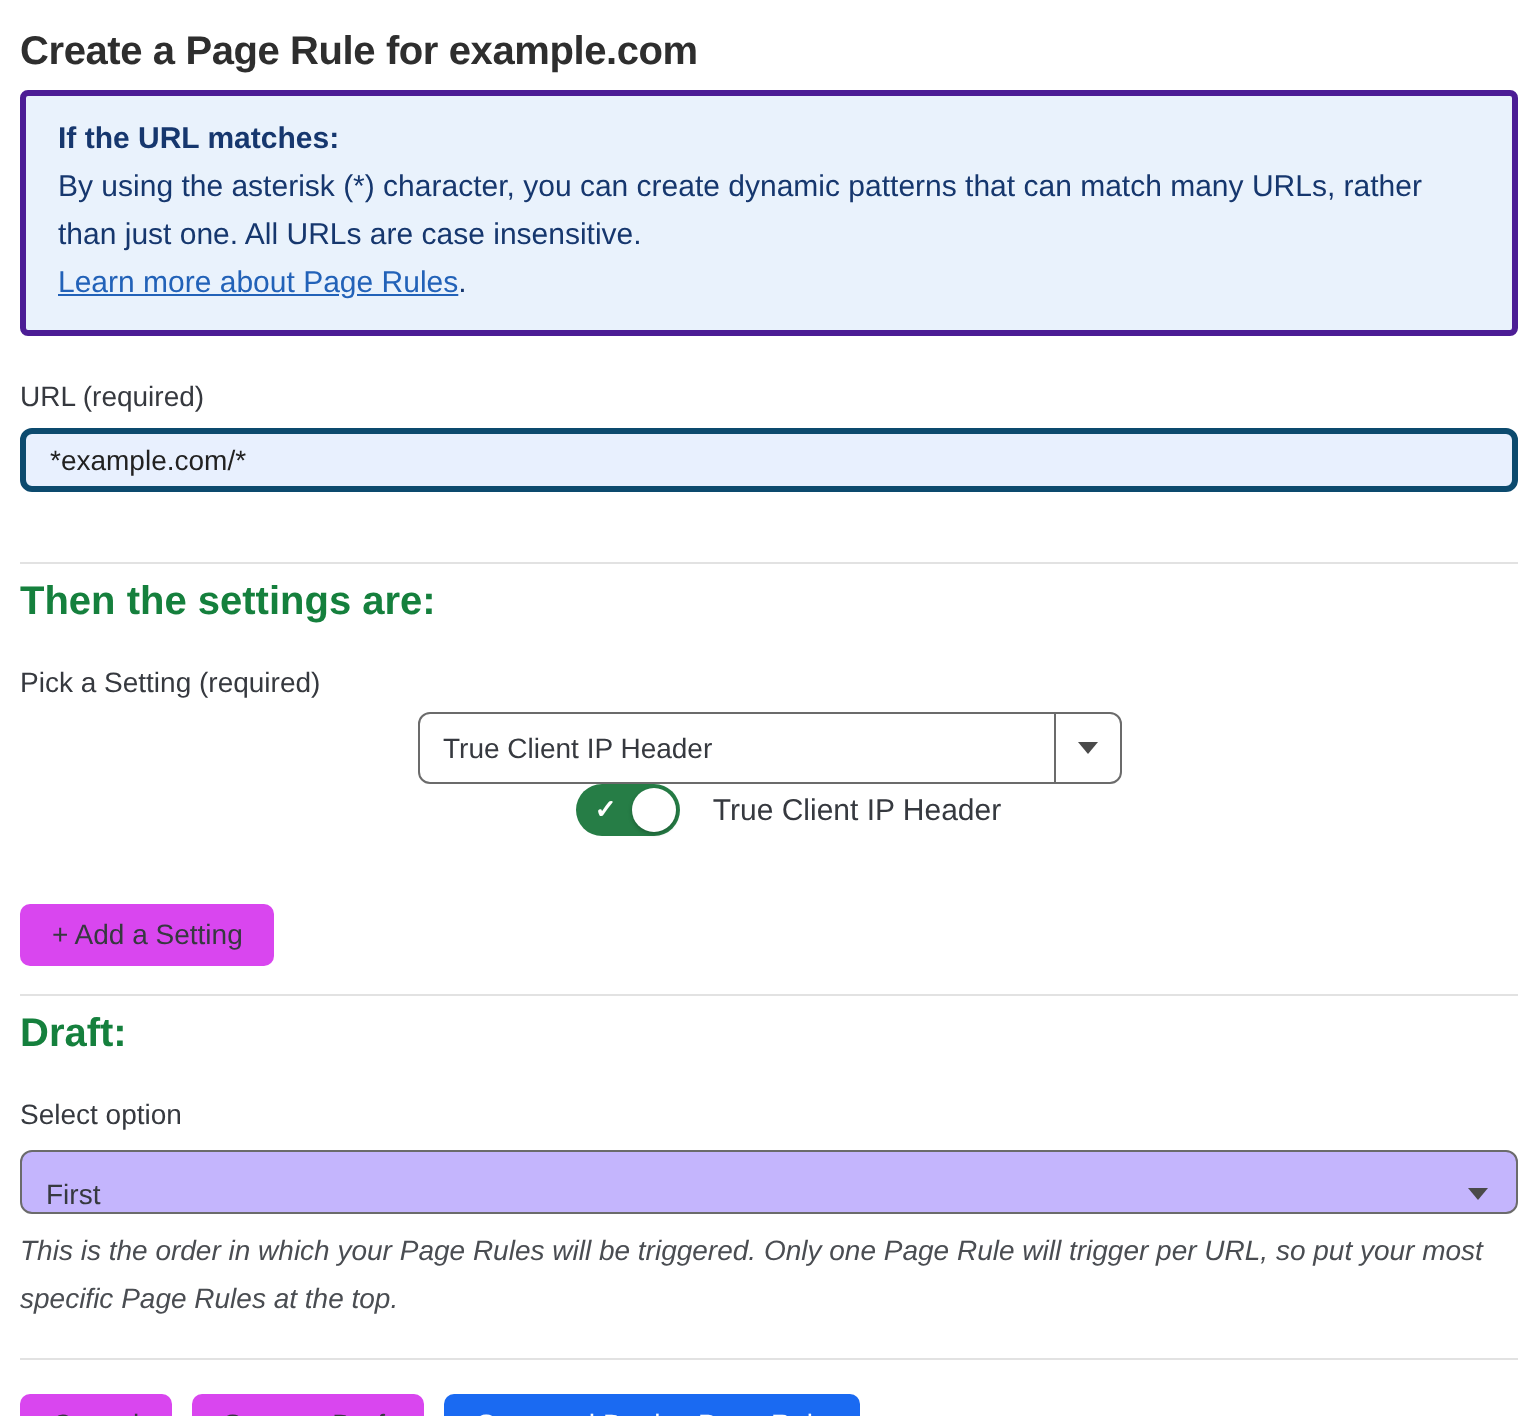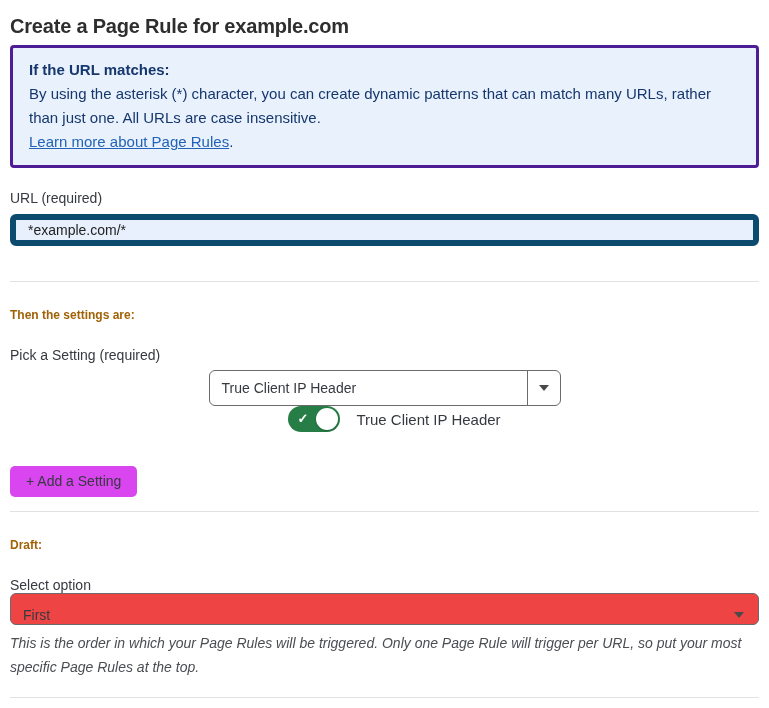--- a/index.html
+++ b/index.html
@@ -37,39 +37,39 @@
     display: block;
     font-size: 14px; color: #36393f;
     margin-top: 22px;
   }
 
   .url-input {
     display: block;
     width: 749px; height: 32px;
     margin-top: 8px;
     background: #e8f0fe;
-    border: 6px solid #0c4a6e;
+    border: 3px solid #0c4a6e;
     border-radius: 6px;
     padding: 0 12px;
     font-size: 14px; color: #222;
     font-family: "Liberation Sans", sans-serif;
   }
 
   .divider {
     border: none;
     border-top: 1px solid #e2e2e2;
     height: 0;
   }
   .divider-1 { margin-top: 35px; }
   .divider-2 { margin-top: 14px; }
   .divider-3 { margin-top: 18px; }
 
   .section-heading {
-    font-size: 12px; font-weight: bold; color: #a16207;
-    margin-top: 23px; line-height: 20px;
+    font-size: 20px; font-weight: bold; color: #15803d;
+    margin-top: 9px; line-height: 20px;
   }
 
   .setting-row {
     display: flex; align-items: center;
     margin-top: 7px;
     flex-direction: column;
   }
 
   .select-box {
     display: flex; align-items: stretch;
@@ -131,24 +131,24 @@
     line-height: 15px;
   }
   .btn-gray { background: #d946ef; color: #36393f; }
   .btn-blue { background: #1a6af2; color: #ffffff; }
 
   .add-setting-btn { margin-top: 34px; }
 
   .order-select {
     display: flex; align-items: center;
     width: 749px; height: 32px;
-    margin-top: 0;
+    margin-top: 10px;
     border: 1px solid #6b6b6b;
     border-radius: 6px;
-    background: #ef4444;
+    background: #c4b5fd;
     padding: 12px 14px 0 12px;
     cursor: pointer;
   }
   .order-select .select-value { flex: 1; font-size: 14px; color: #36393f; }
 
   .help-text {
     margin-top: 6px;
     font-size: 14px; line-height: 24px;
     color: #4a4d52;
     max-width: 749px;

